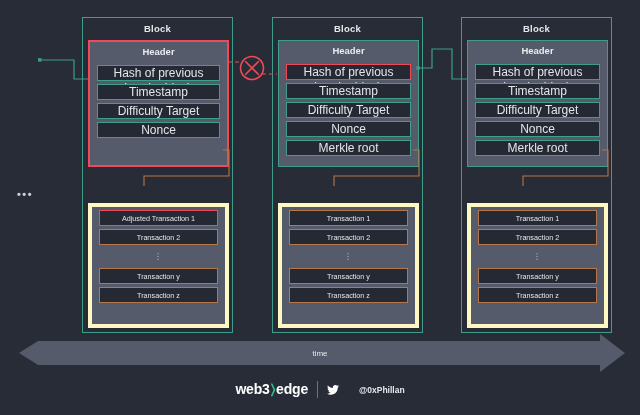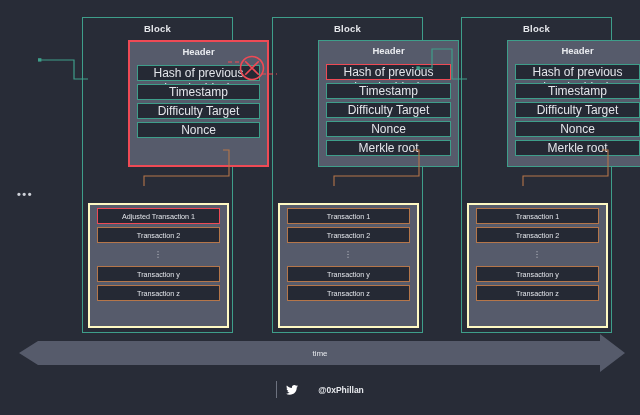--- a/index.html
+++ b/index.html
@@ -23,21 +23,20 @@
     font-size: 9.5px; font-weight: bold; color: #e6e8ec;
     letter-spacing: .2px;
   }
 
   
   .header-panel {
     position: absolute;
     background: #565b6b;
     border: 1px solid #3e9e8a;
     padding: 0;
-    margin-left: 40px;
   }
   .header-panel.flagged { border: 2px solid #ef4a55; }
   .header-title {
     text-align: center;
     font-size: 9.5px; font-weight: bold; color: #e9ebef;
     line-height: 20px; height: 20px;
   }
 
   
   .field {
@@ -50,21 +49,21 @@
     height: 16px;
     margin: 3px 7px;
     position: relative;
   }
   .field.flagged { border: 1.5px solid #ef4a55; }
 
   
   .tx-panel {
     position: absolute;
     background: #565b6b;
-    border: 2px solid #fef9c3;
+    border: 4px solid #fef9c3;
   }
   .tx {
     background: #252934;
     border: 1px solid #b5764a;
     color: #e3e5ea;
     font-size: 7.2px;
     text-align: center;
     line-height: 15px;
     height: 16px;
     margin: 3px 7px;
@@ -215,20 +214,23 @@
     <g>
       <path d="M19,353 L38,341 L600,341 L600,334 L625,353 L600,372 L600,365 L38,365 Z" fill="#565b6b"></path>
     </g>
   </svg>
 
   <div class="left-ellipsis">•••</div>
 
   <div class="time-label">time</div>
 
   <div class="footer">
+    <div class="brand">
+      <span>web3</span><span class="chev">〉</span><span>edge</span>
+    </div>
     <div class="divider"></div>
     <div class="handle-wrap">
       <svg width="12" height="10" viewBox="0 0 24 20">
         <path fill="#ffffff" d="M24 2.4c-.9.4-1.8.7-2.8.8 1-.6 1.8-1.6 2.2-2.7-1 .6-2 1-3.1 1.2A4.9 4.9 0 0 0 11.9 6c-4.1-.2-7.7-2.2-10.1-5.1-.4.7-.7 1.6-.7 2.5 0 1.7.9 3.2 2.2 4.1-.8 0-1.6-.2-2.2-.6 0 2.4 1.7 4.4 4 4.8-.4.1-.9.2-1.3.2-.3 0-.6 0-.9-.1.6 2 2.5 3.4 4.6 3.4A9.9 9.9 0 0 1 0 17.3a14 14 0 0 0 7.5 2.2c9.1 0 14-7.5 14-14v-.6c1-.7 1.8-1.6 2.5-2.5z"></path>
       </svg>
       <span class="handle">@0xPhillan</span>
     </div>
   </div>
 
 </div>

